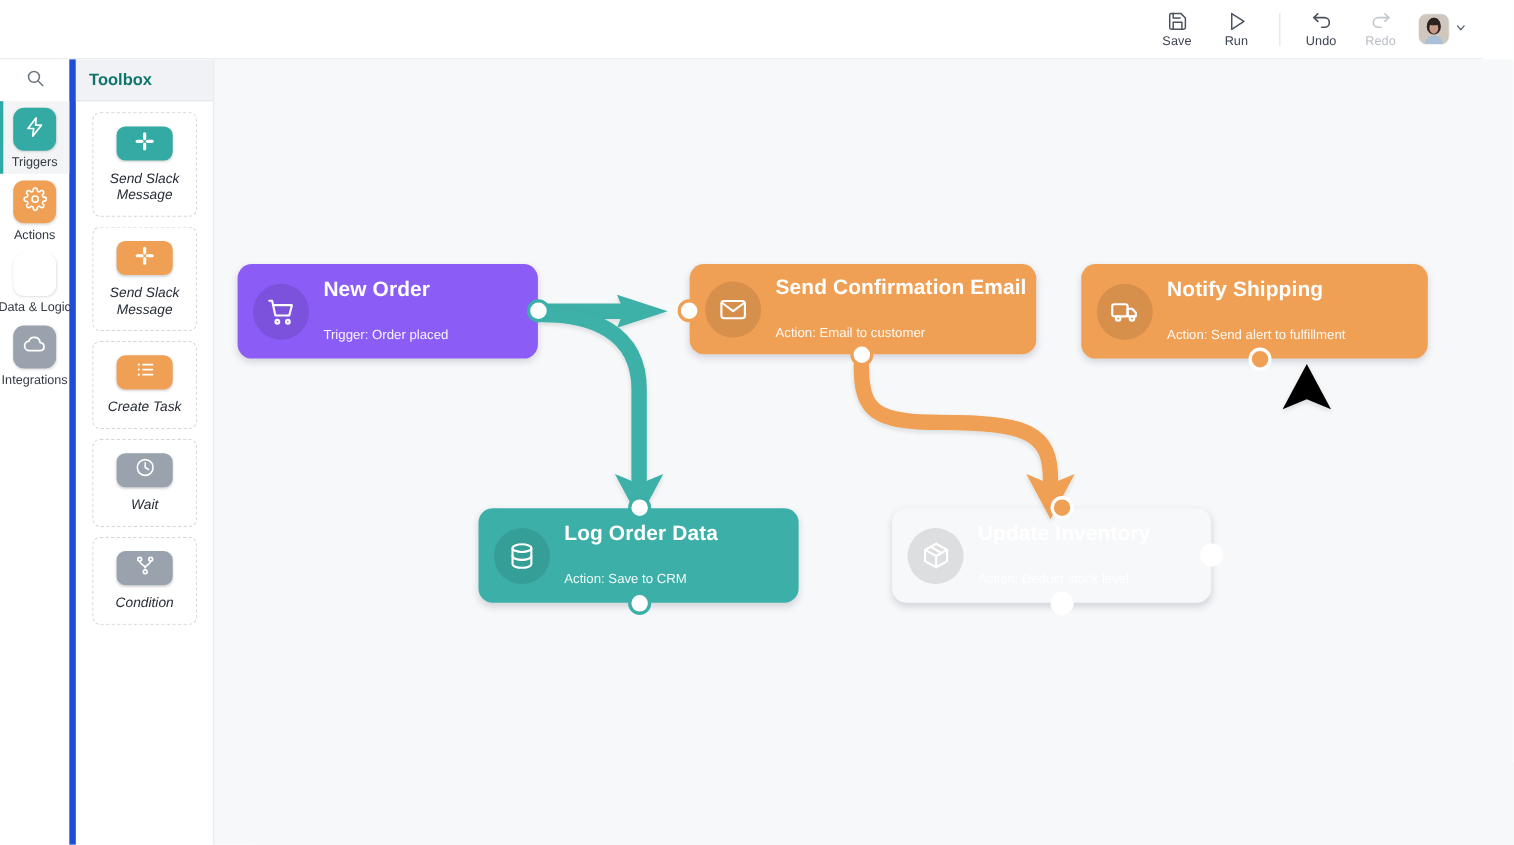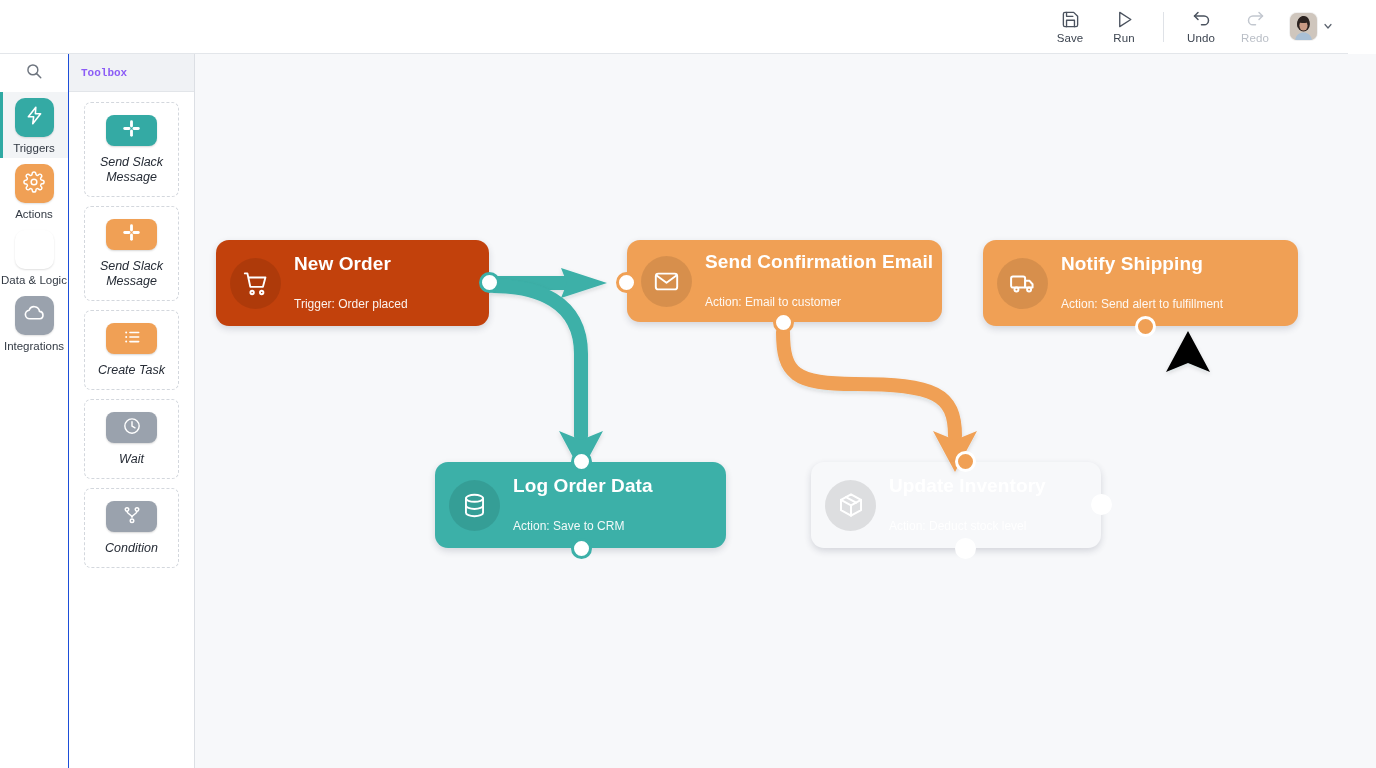--- a/index.html
+++ b/index.html
@@ -38,21 +38,21 @@
     width: 27px; height: 27px; border-radius: 7px;
     overflow: hidden; background: #d7cfc8; position: relative;
     box-shadow: 0 0 0 1px rgba(0,0,0,.06);
   }
 
   
   .rail {
     position: absolute; left: 0; top: 54px;
     width: 69px; height: 714px;
     background: #ffffff;
-    border-right: 1px solid #1d4ed8;
+    border-right: 6px solid #1d4ed8;
   }
   .rail-search {
     height: 38px; display: flex; align-items: center; justify-content: center;
     cursor: pointer;
   }
   .rail-item {
     position: relative;
     padding: 6px 0 4px 0;
     display: flex; flex-direction: column; align-items: center;
     cursor: pointer;
@@ -75,21 +75,21 @@
     width: 126px; height: 714px;
     background: #ffffff;
     border-right: 1px solid #dcdfe4;
   }
   .toolbox-head {
     height: 38px; display: flex; align-items: center;
     padding-left: 12px;
     background: #f0f2f5;
     border-bottom: 1px solid #e2e5e9;
   }
-  .toolbox-title { font-size: 11px; font-weight: bold; color: #8b5cf6; font-family: Liberation Mono, monospace; }
+  .toolbox-title { font-size: 15px; font-weight: bold; color: #0f766e; }
   .toolbox-body { padding: 10px 0 0 0; font-style: italic; }
   .tool-card {
     width: 95px; margin: 0 auto 9px auto;
     border: 1px dashed #d3d7dd; border-radius: 7px;
     background: #fff;
     padding: 12px 4px 11px 4px;
     display: flex; flex-direction: column; align-items: center;
     cursor: grab;
   }
   .tool-tile {
@@ -372,21 +372,21 @@
         <path d="M588 278 C 588 320, 600 330, 660 330 C 740 330, 760 340, 760 382" stroke="#f0a055" stroke-width="14" fill="none" stroke-linecap="round"></path>
         <path d="M738 377 L760 418 L782 377 L760 386 Z" fill="#f0a055"></path>
       </g>
 
       <g filter="url(#edgeShadow)">
         <path d="M912 451 L 962 451 C 996 451, 993 440, 993 406 L 993 315" stroke="#a濃" stroke-width="14" fill="none" stroke-linecap="round"></path>
         <path d="M971 318 L993 277 L1015 318 L993 309 Z" fill="#a濃"></path>
       </g>
     </svg>
 
-    <div class="node" style="left:21px; top:186px; width:273px; height:86px; background:#c2410c;">
+    <div class="node" style="left:21px; top:186px; width:273px; height:86px; background:#8b5cf6;">
       <div class="node-ico">
         <svg width="27" height="27" viewBox="0 0 24 24" fill="none" stroke="#ffffff" stroke-width="1.7" stroke-linecap="round" stroke-linejoin="round">
           <circle cx="9" cy="20" r="1.5"></circle>
             <circle cx="17.5" cy="20" r="1.5"></circle>
           <path d="M2.5 3h2.3l2.6 12h11.2l2.2-8.4H6.3"></path>
         </svg>
       </div>
       <div class="node-txt">
         <div class="node-title">New Order</div>
         <div class="node-sub">Trigger: Order placed</div>

